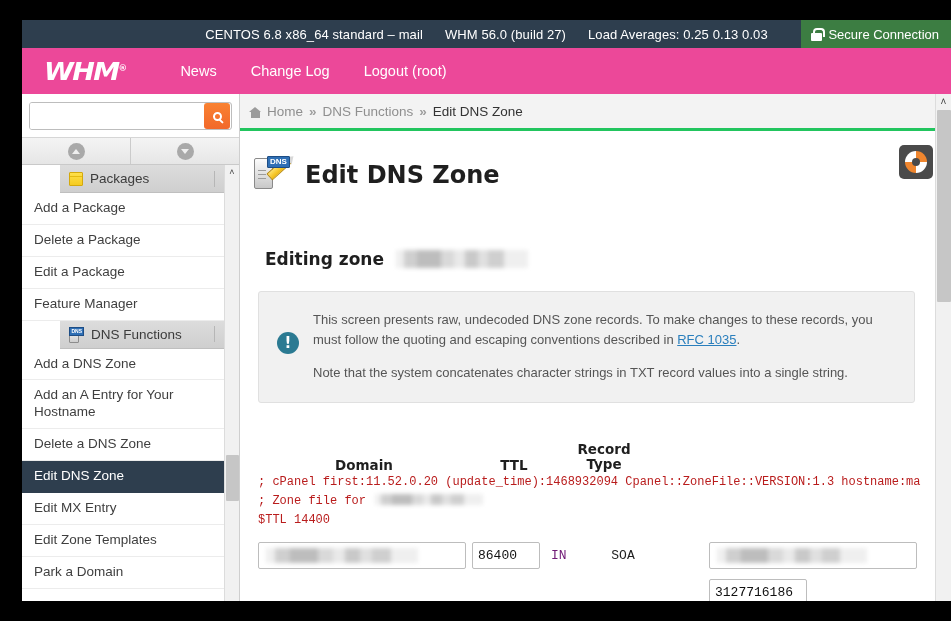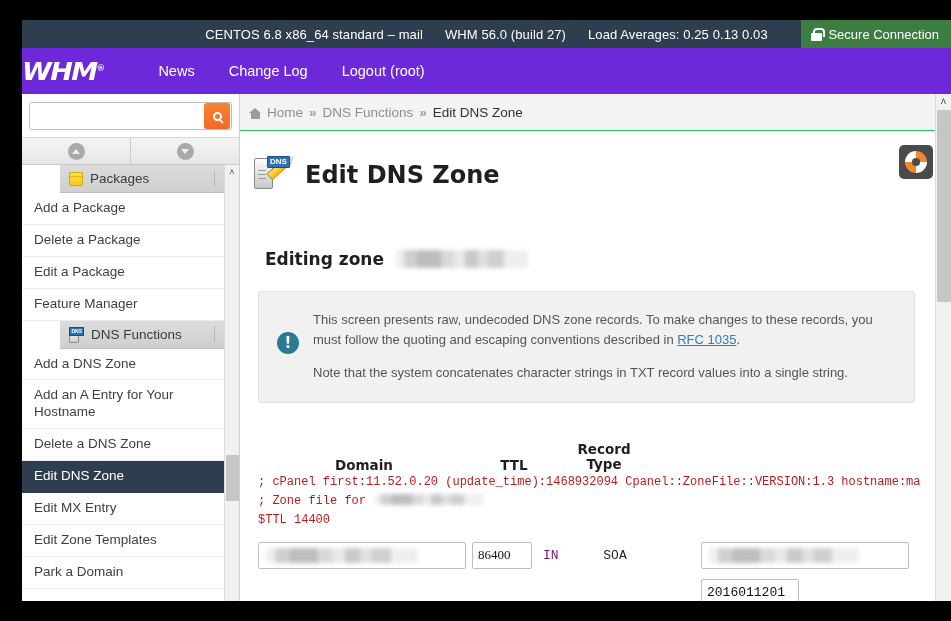--- a/index.html
+++ b/index.html
@@ -48,22 +48,23 @@
     border-bottom: none; border-radius: 4px 4px 0 0;
   }
   .lock-ico::after {
     content: ""; position: absolute; left: 0; top: 5.5px;
     width: 11px; height: 7.5px; background: #fff; border-radius: 1px;
   }
 
   
   .navbar {
     height: 46px;
-    background: #6d28d9;
-    display: flex; align-items: center;
+    background: #ec4899;
+    display: flex; align-items: center;
+    padding-left: 22px;
     gap: 0;
   }
   .whm-logo {
     color: #ffffff;
     font-family: "DejaVu Sans", sans-serif;
     font-weight: bold;
     font-style: italic;
     font-size: 25px;
     letter-spacing: -1.5px;
     transform: scaleX(1.08);
@@ -226,21 +227,21 @@
 
   
   .main {
     flex: 1; position: relative;
     background: #ffffff;
     overflow: hidden;
   }
   .breadcrumb {
     height: 37px;
     background: #f3f3f3;
-    border-bottom: 1px solid #22c55e;
+    border-bottom: 3px solid #22c55e;
     display: flex; align-items: center;
     padding-left: 9px;
     font-size: 13.5px;
     color: #8f8f8f;
   }
   .breadcrumb a { color: #8f8f8f; text-decoration: none; }
   .breadcrumb .sep { margin: 0 6px; color: #9d9d9d; font-weight: bold; }
   .breadcrumb .current { color: #333333; }
   .home-ico {
     display: inline-block; width: 13px; height: 11px;
@@ -380,21 +381,21 @@
   .fld {
     border: 1px solid #bdbdbd; background: #fff;
     height: 27px; border-radius: 2px;
     font-family: "Liberation Mono", "DejaVu Sans Mono", monospace;
     font-size: 13px; color: #111;
     padding: 0 5px; outline: none;
     display: flex; align-items: center;
   }
   .fld-domain { width: 208px; position: relative; overflow: hidden; }
   .fld-domain .redact { width: 152px; height: 15px; margin-left: 2px; }
-  .fld-ttl { width: 60px; margin-left: 6px; font-family: Liberation Serif, serif; }
+  .fld-ttl { width: 68px; margin-left: 6px; }
   .rec-in {
     width: 40px; margin-left: 11px;
     font-family: "Liberation Mono", "DejaVu Sans Mono", monospace;
     font-size: 13px; color: #701a75; line-height: 27px;
   }
   .rec-type {
     width: 52px; text-align: center; margin-left: 6px;
     font-family: "Liberation Mono", "DejaVu Sans Mono", monospace;
     font-size: 13px; color: #222; line-height: 27px;
   }
@@ -560,21 +561,21 @@
             <div class="fld fld-domain">
               <span class="redact"></span>
             </div>
             <div class="fld fld-ttl">86400</div>
             <div class="rec-in">IN</div>
             <div class="rec-type">SOA</div>
             <div class="soa-fields">
               <div class="fld fld-soa">
                 <span class="redact"></span>
               </div>
-              <div class="fld fld-serial">2016011201</div>
+              <div class="fld fld-serial">3127716186</div>
             </div>
           </div>
         </div>
 
       </div>
 
       <div class="main-scrollbar">
         <div class="sb-arrow">˄</div>
         <div class="sb-thumb" id="mainThumb" style="top: 16px; height: 192px;"></div>
       </div>

